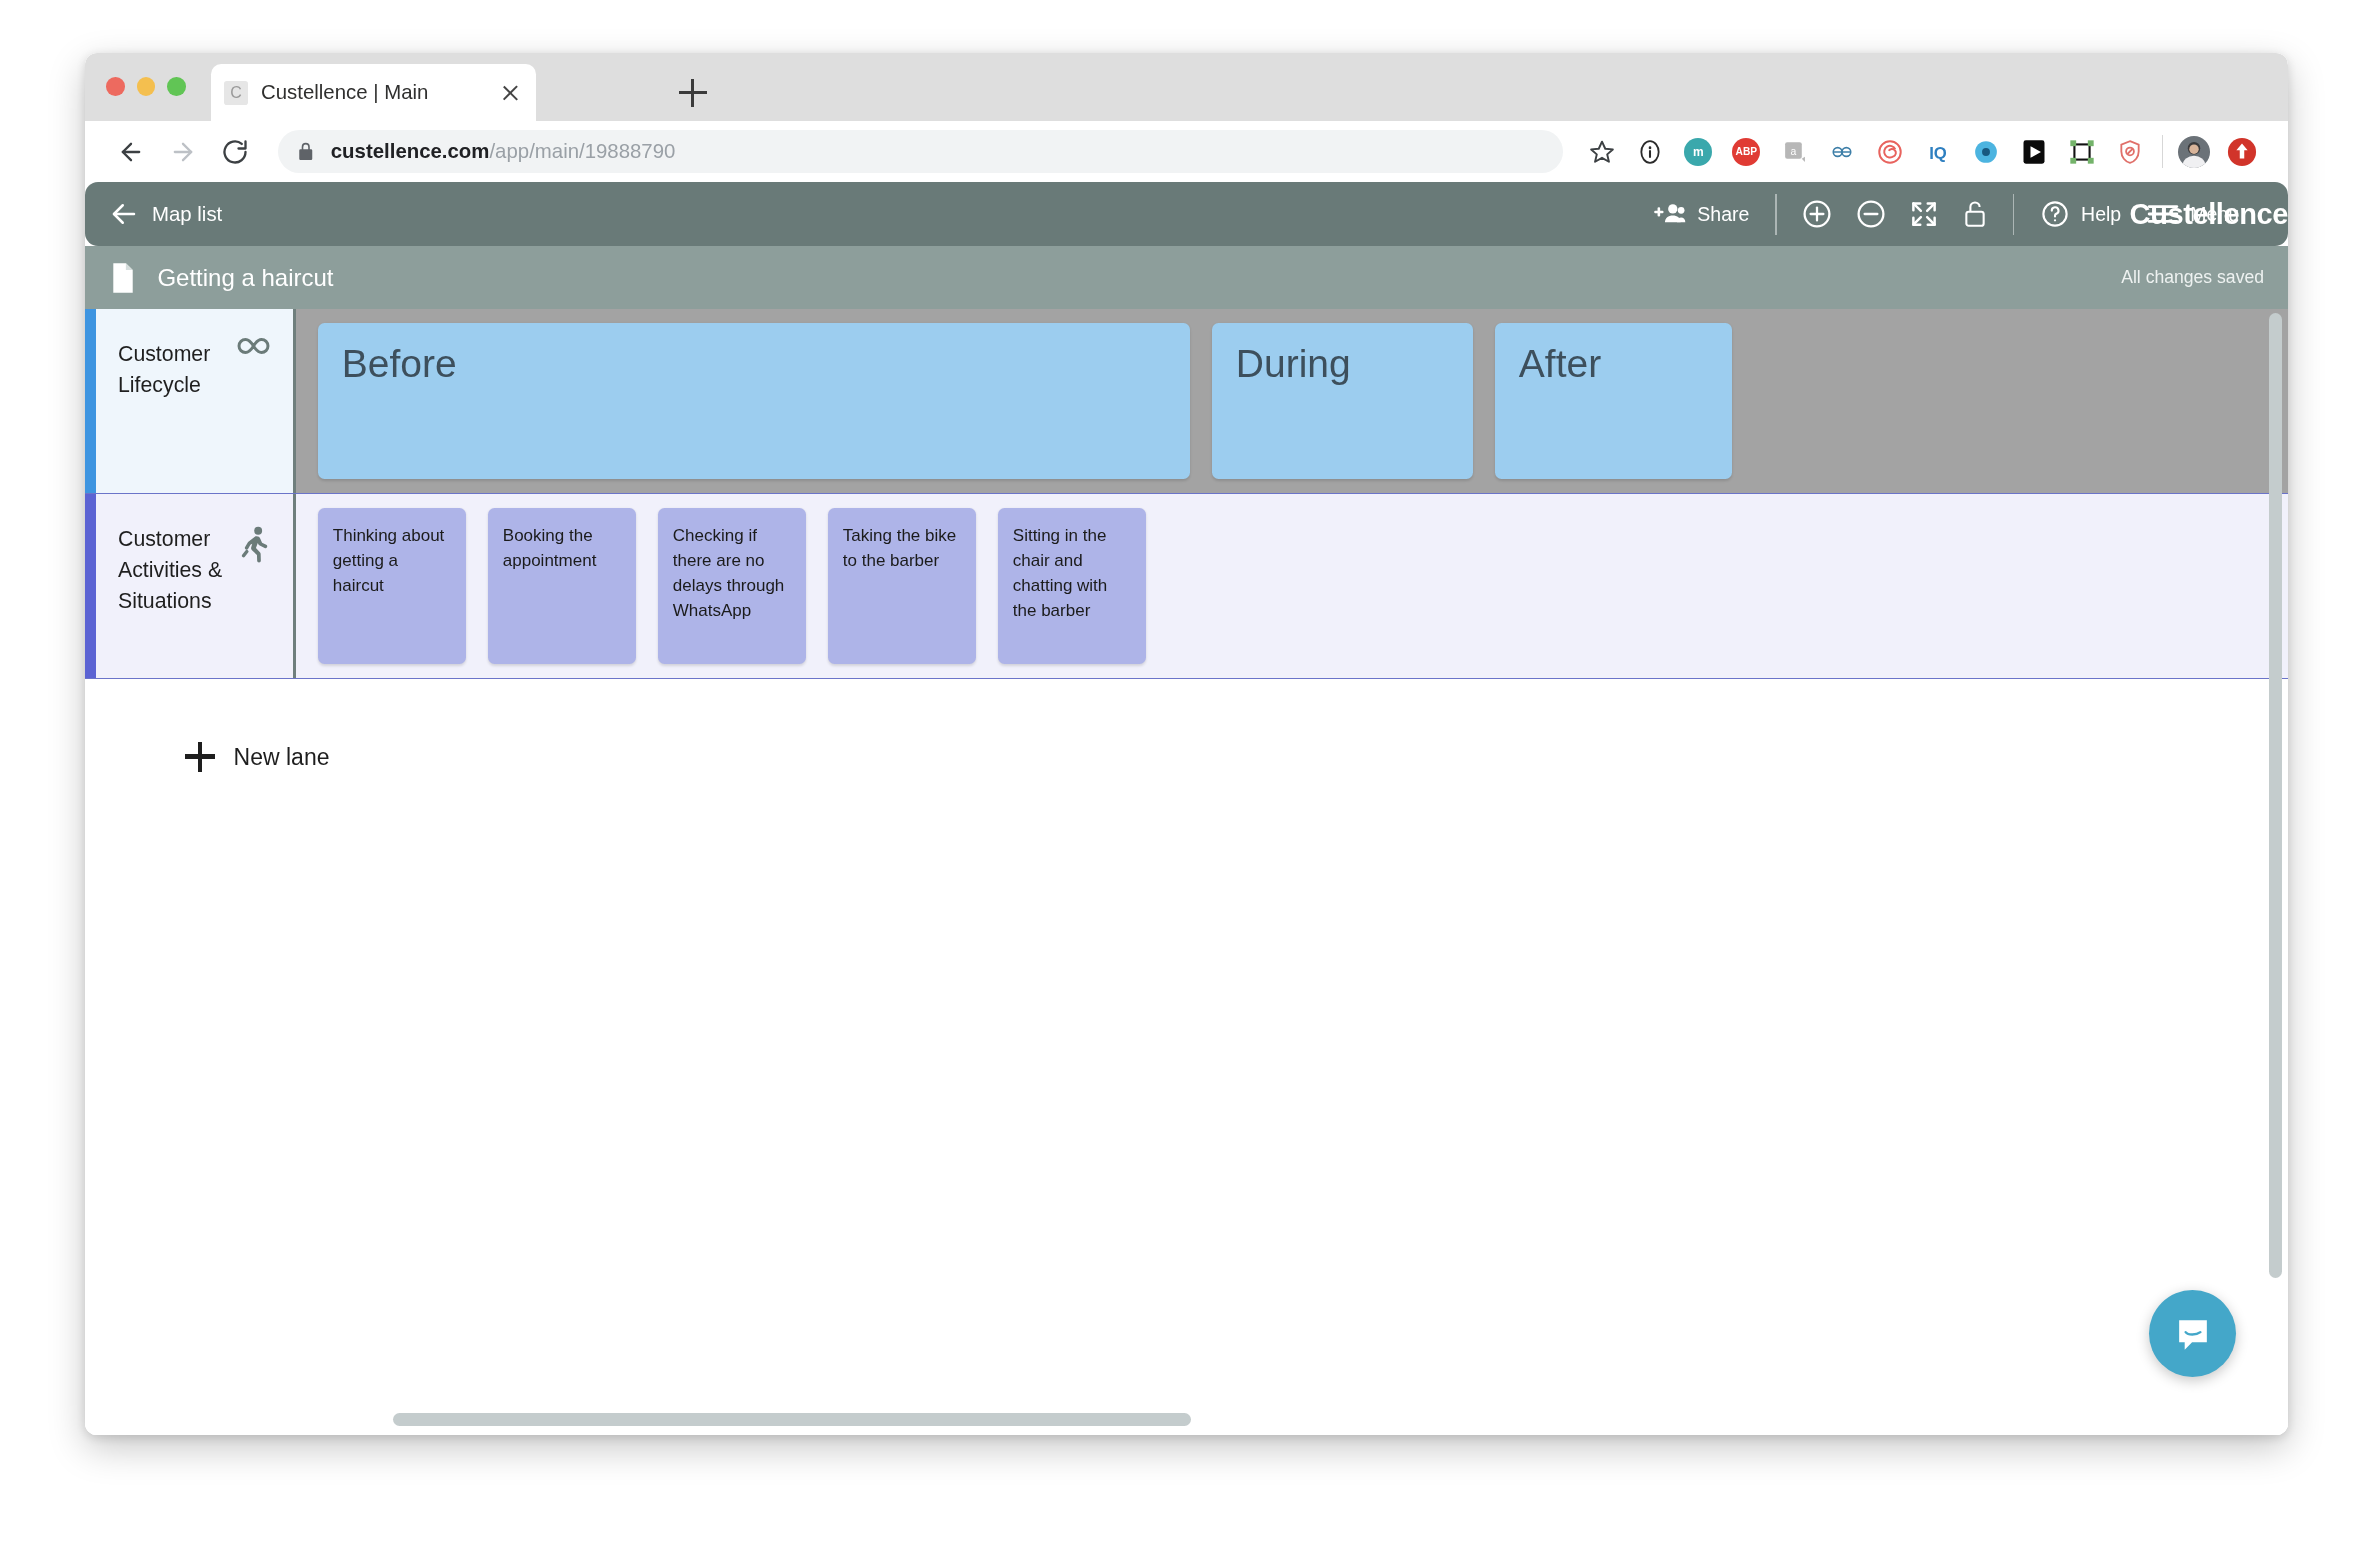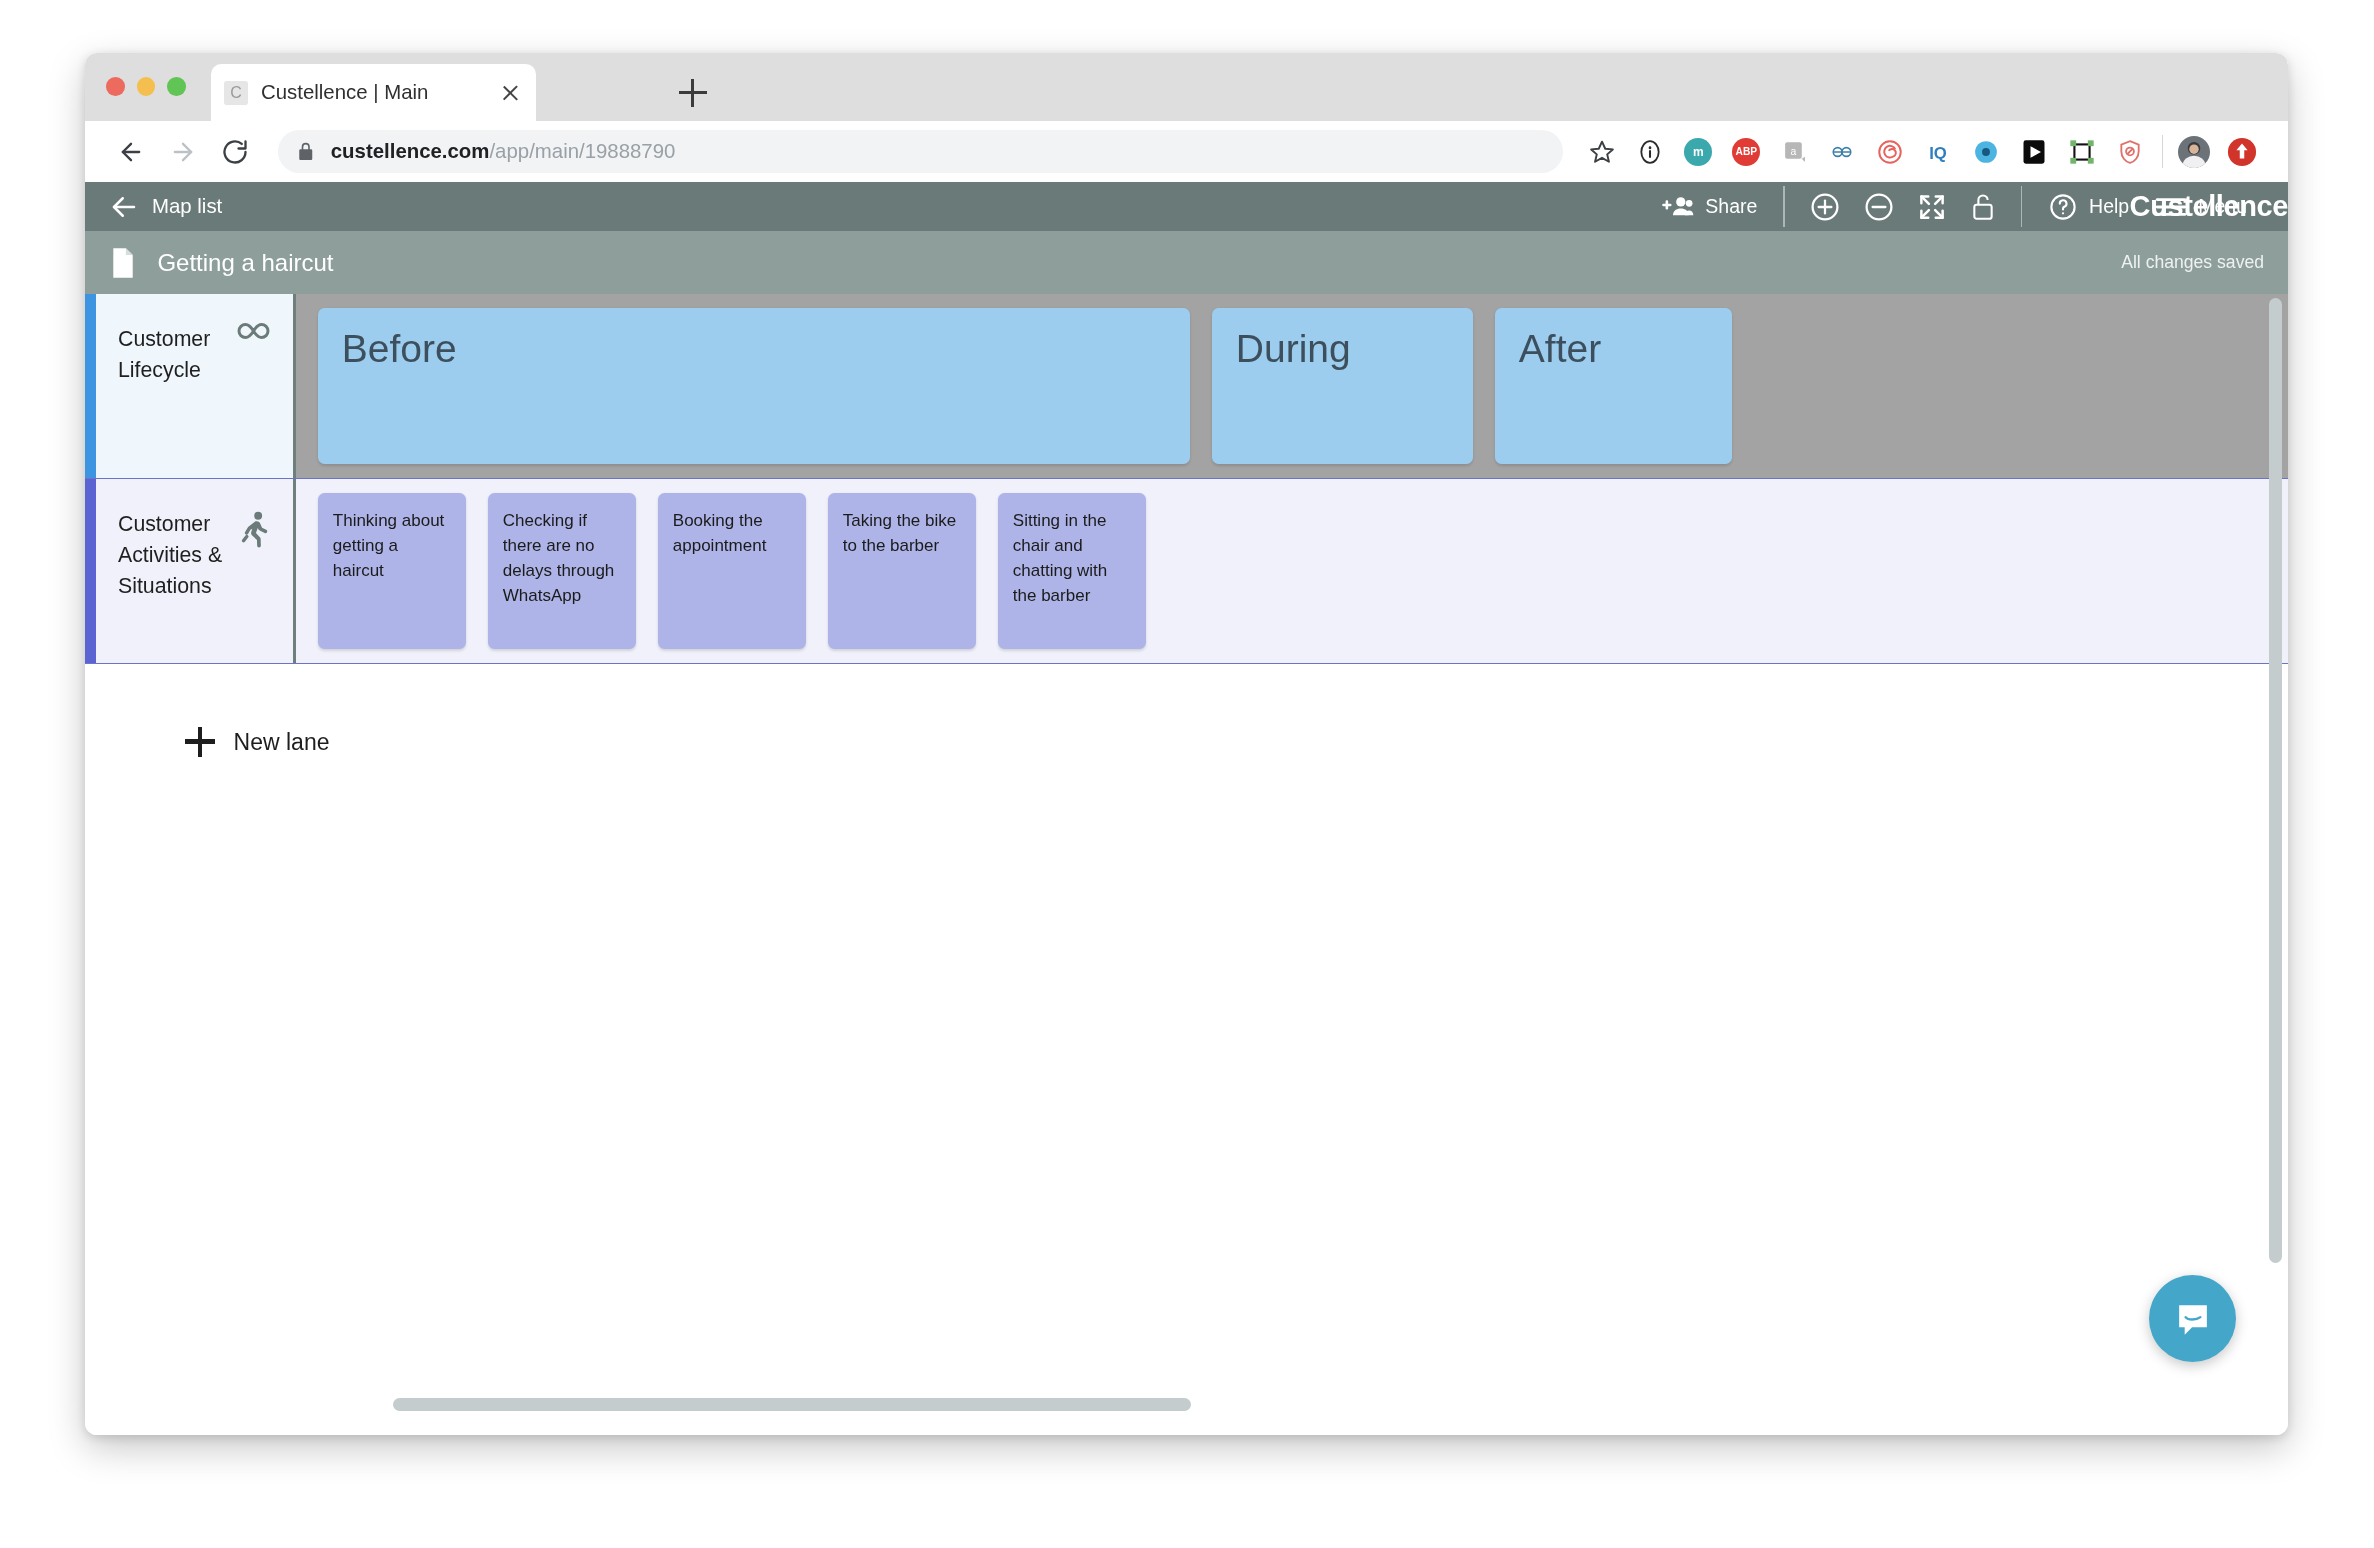--- a/index.html
+++ b/index.html
@@ -180,25 +180,26 @@
     position: relative;
     width: 100%;
     height: calc(1382px - 68px - 61px);
     background: #ffffff;
     overflow: hidden;
   }
 
   
   .app-topbar {
     position: relative;
-    height: 49px;
+    height: 64px;
     background: #697a78;
     display: flex;
     align-items: center;
-    padding: 0 4px 0 24px;
+    padding: 0 12px 0 24px;
+    border-radius: 13px;
   }
   .maplist-btn {
     display: flex; align-items: center; gap: 13px;
     cursor: pointer;
   }
   .maplist-label {
     font-size: 20.4px; color: #ffffff;
   }
   .brand {
     position: absolute;
@@ -698,24 +699,24 @@
                   <path d="M9.4 26.1a1.8 1.8 0 0 1 .3 2.6l-3.6 4.5a1.8 1.8 0 1 1-2.9-2.2l3.6-4.6a1.8 1.8 0 0 1 2.6-.3z"></path>
                 </svg>
             </div>
           </div>
           <div class="lane-divider"></div>
           <div class="lane-body">
             <div class="card activity-card">
               <div class="activity-label">Thinking about getting a haircut</div>
             </div>
             <div class="card activity-card">
+              <div class="activity-label">Booking the appointment</div>
+            </div>
+            <div class="card activity-card">
               <div class="activity-label">Checking if there are no delays through WhatsApp</div>
-            </div>
-            <div class="card activity-card">
-              <div class="activity-label">Booking the appointment</div>
             </div>
             <div class="card activity-card">
               <div class="activity-label">Taking the bike to the barber</div>
             </div>
             <div class="card activity-card">
               <div class="activity-label">Sitting in the chair and chatting with the barber</div>
             </div>
           </div>
         </div>
       </div>

